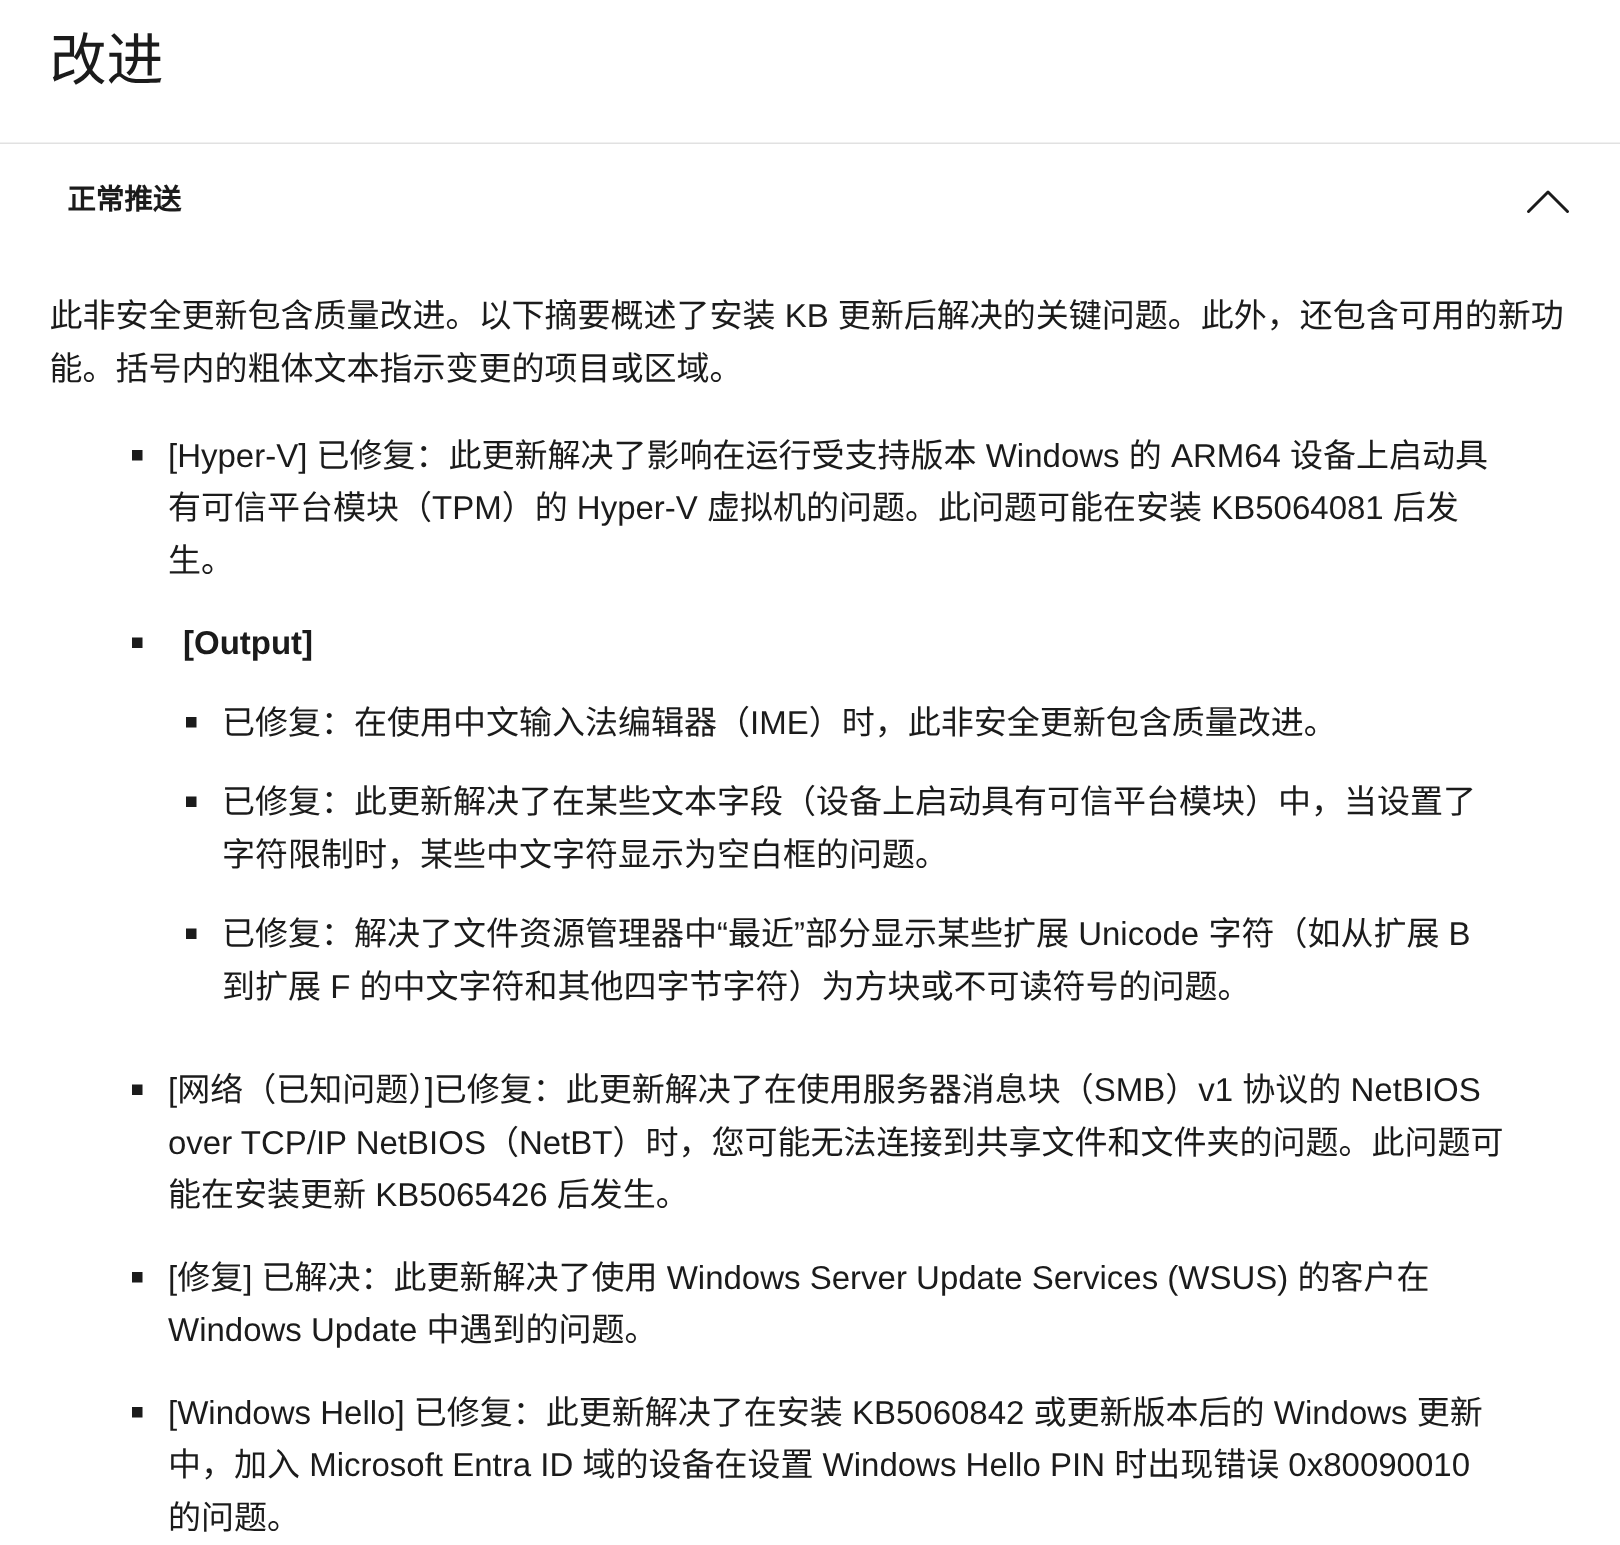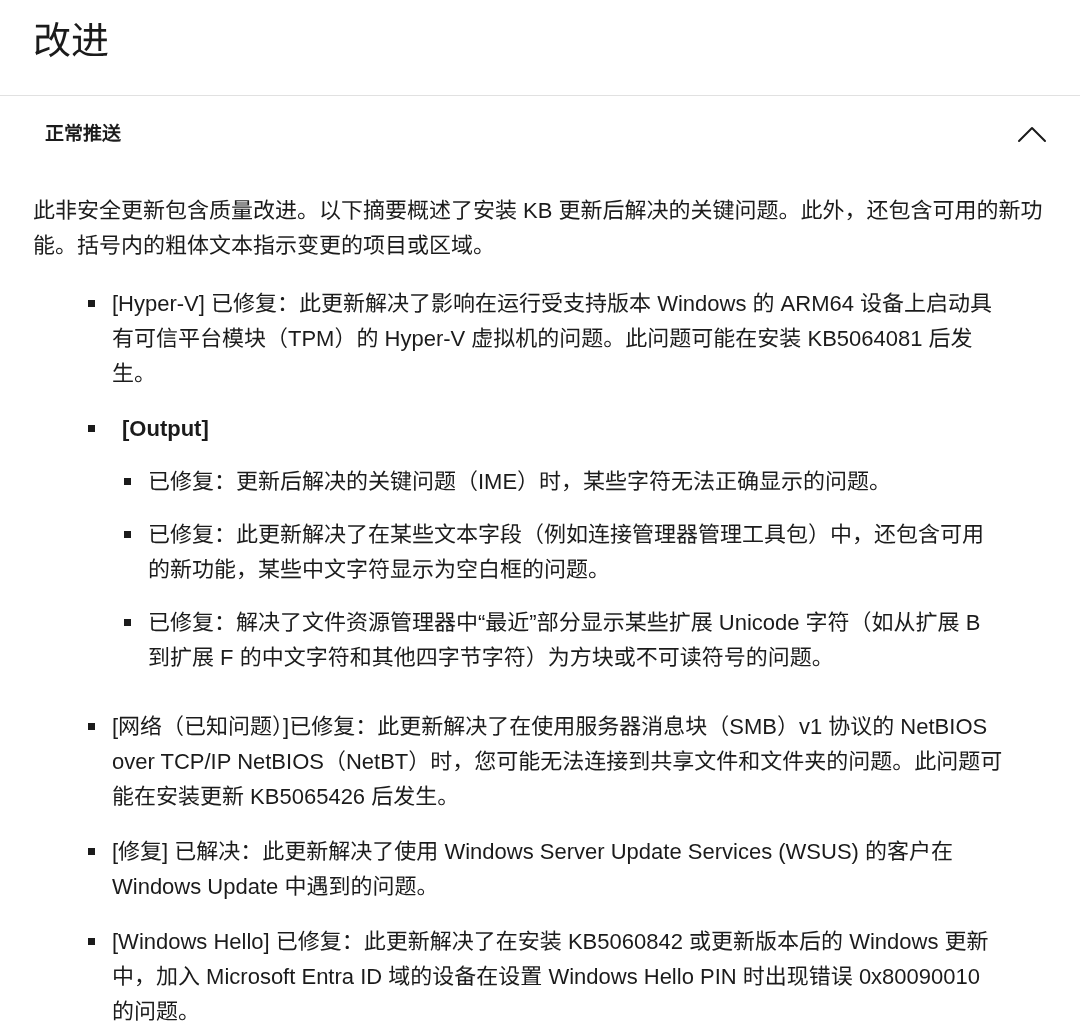--- a/index.html
+++ b/index.html
@@ -81,25 +81,25 @@
           <span class="txt">[Hyper-V] 已修复：此更新解决了影响在运行受支持版本 Windows 的 ARM64 设备上启动具有可信平台模块（TPM）的 Hyper-V 虚拟机的问题。此问题可能在安装 KB5064081 后发生。</span>
         </li>
 
         <li>
           <span class="sq"></span>
           <div class="txt">
             <span class="lead-bold lead-indent">[Output]</span>
             <ul class="l2">
               <li>
                 <span class="sq"></span>
-                <span class="txt">已修复：更新后解决的关键问题（IME）时，某些字符无法正确显示的问题。</span>
+                <span class="txt">已修复：在使用中文输入法编辑器（IME）时，此非安全更新包含质量改进。</span>
               </li>
               <li>
                 <span class="sq"></span>
-                <span class="txt">已修复：此更新解决了在某些文本字段（例如连接管理器管理工具包）中，还包含可用的新功能，某些中文字符显示为空白框的问题。</span>
+                <span class="txt">已修复：此更新解决了在某些文本字段（设备上启动具有可信平台模块）中，当设置了字符限制时，某些中文字符显示为空白框的问题。</span>
               </li>
               <li>
                 <span class="sq"></span>
                 <span class="txt">已修复：解决了文件资源管理器中“最近”部分显示某些扩展 Unicode 字符（如从扩展 B 到扩展 F 的中文字符和其他四字节字符）为方块或不可读符号的问题。</span>
               </li>
             </ul>
           </div>
         </li>
 
         <li>

